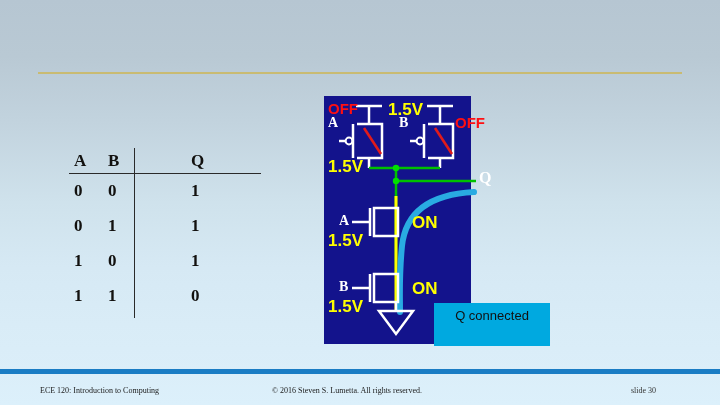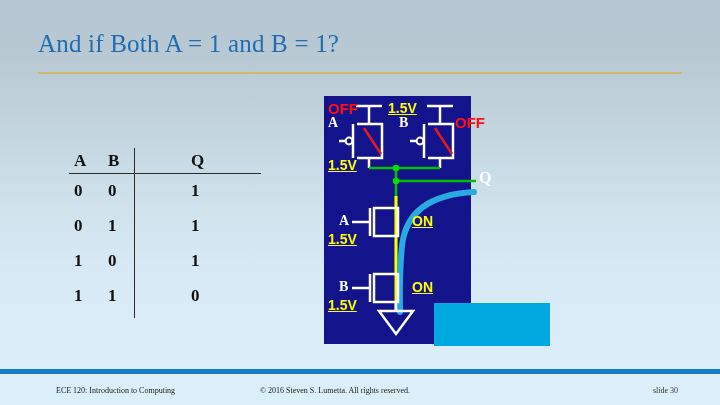--- a/index.html
+++ b/index.html
@@ -99,21 +99,21 @@
   #circuit-panel svg { display: block; }
 
   .cap {
     position: absolute;
     font-family: "Liberation Sans", sans-serif;
     font-weight: bold;
     white-space: nowrap;
     line-height: 1;
   }
   .cap-off   { color: #ff0f12; font-size: 15px; }
-  .cap-yellow{ color: #ffff00; font-size: 14px; text-decoration: underline; }
+  .cap-yellow{ color: #ffff00; font-size: 17px; }
   .cap-white { color: #ffffff; font-size: 14px; font-family: "Liberation Serif", serif; }
 
   
   #callout {
     position: absolute;
     left: 434px;
     top: 303px;
     width: 116px;
     height: 43px;
     background: #00a9e0;
@@ -136,30 +136,29 @@
     background: #1a7cc4;
   }
   .footer-text {
     position: absolute;
     top: 386px;
     font-family: "Liberation Serif", serif;
     font-size: 8px;
     color: #1a1a1a;
     white-space: nowrap;
   }
-  #footer-course { left: 40px; margin-left: 16px; }
-  #footer-copy   { left: 260px; }
-  #footer-slide  { left: 653px; color: #333333; }
+  #footer-course { left: 40px; }
+  #footer-copy   { left: 272px; }
+  #footer-slide  { left: 631px; color: #333333; }
 </style>
 </head>
 <body>
 
 <div id="slide">
 
-  <div id="title">And if Both A = 1 and B = 1?</div>
   <div id="title-rule"></div>
 
   <div id="truth-table">
     <div id="tt-vrule"></div>
     <div id="tt-hrule"></div>
 
     <div class="tt-head" style="left:8px;  top:3px;">A</div>
     <div class="tt-head" style="left:42px; top:3px;">B</div>
     <div class="tt-head" style="left:125px;top:3px;">Q</div>
 
@@ -261,20 +260,21 @@
     <div class="cap cap-white" style="left:15px; top:118px;">A</div>
     <div class="cap cap-yellow" style="left:88px; top:118px;">ON</div>
     <div class="cap cap-yellow" style="left:4px;  top:136px;">1.5V</div>
 
     <div class="cap cap-white" style="left:15px; top:184px;">B</div>
     <div class="cap cap-yellow" style="left:88px; top:184px;">ON</div>
     <div class="cap cap-yellow" style="left:4px;  top:202px;">1.5V</div>
   </div>
 
   <div id="callout">
+    <div>Q connected</div>
   </div>
 
   <div id="footer-bar"></div>
   <div class="footer-text" id="footer-course">ECE 120: Introduction to Computing</div>
   <div class="footer-text" id="footer-copy">© 2016 Steven S. Lumetta.  All rights reserved.</div>
   <div class="footer-text" id="footer-slide">slide 30</div>
 
 </div>
 
 </body></html>

